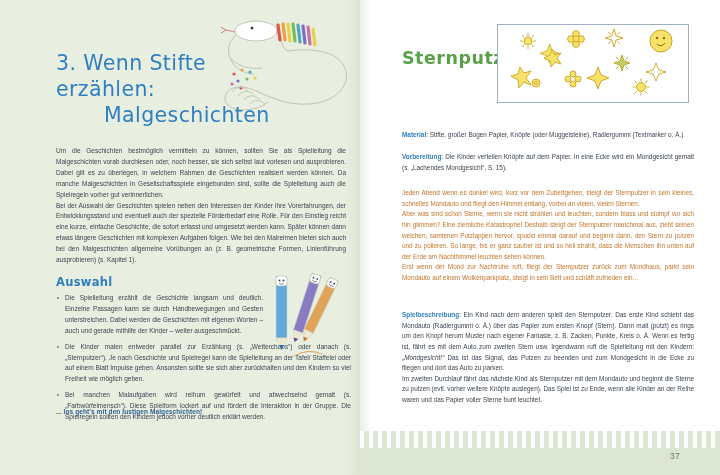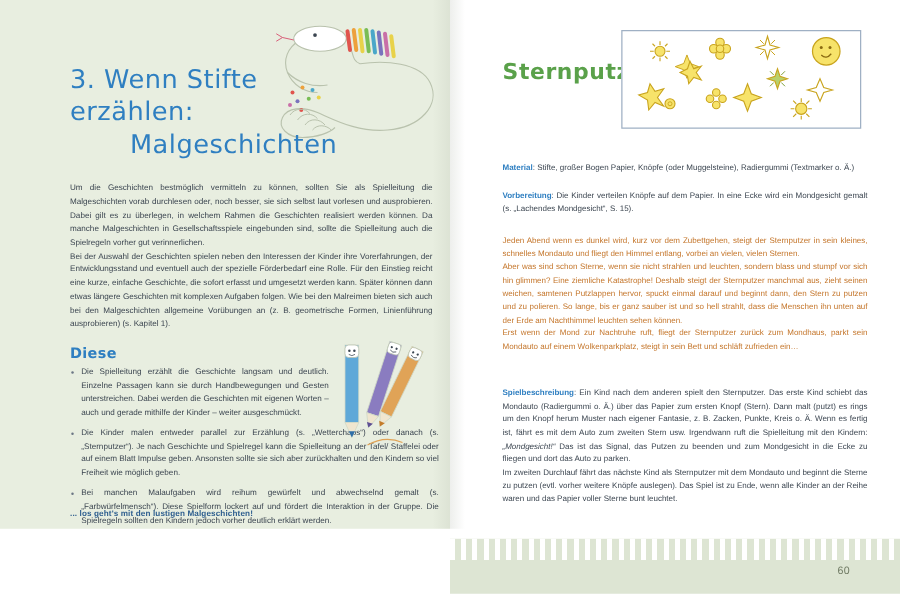--- a/index.html
+++ b/index.html
@@ -4,21 +4,21 @@
 <style>
   html,body{margin:0;padding:0;}
   body{
     width:720px;height:475px;overflow:hidden;
     font-family:"Liberation Sans", sans-serif;
     background:#ffffff;
   }
   .spread{position:relative;width:720px;height:475px;display:flex;}
 
   
-  .page{position:relative;height:423px;overflow:hidden;}
+  .page{position:relative;height:475px;overflow:hidden;}
   .page-left{width:360px;background:#e8eee0;}
   .page-right{width:360px;background:#ffffff;}
 
   
   .gutter{
     position:absolute;top:0;right:0;width:14px;height:475px;
     background:linear-gradient(to right, rgba(0,0,0,0.00), rgba(120,130,110,0.10));
     pointer-events:none;
   }
   .gutter-r{
@@ -177,21 +177,21 @@
       <span>3.  Wenn Stifte erzählen:</span>
       <span class="l2">Malgeschichten</span>
     </h1>
 
 
     <div class="body-col" id="para-block-1">
       <p>Um die Geschichten bestmöglich vermitteln zu können, sollten Sie als Spielleitung die Malgeschichten vorab durchlesen oder, noch besser, sie sich selbst laut vorlesen und ausprobieren. Dabei gilt es zu überlegen, in welchem Rahmen die Geschichten realisiert werden können. Da manche Malgeschichten in Gesellschaftsspiele eingebunden sind, sollte die Spielleitung auch die Spielregeln vorher gut verinnerlichen.</p>
       <p>Bei der Auswahl der Geschichten spielen neben den Interessen der Kinder ihre Vorerfahrungen, der Entwicklungsstand und eventuell auch der spezielle Förderbedarf eine Rolle. Für den Einstieg reicht eine kurze, einfache Geschichte, die sofort erfasst und umgesetzt werden kann. Später können dann etwas längere Geschichten mit komplexen Aufgaben folgen. Wie bei den Malreimen bieten sich auch bei den Malgeschichten allgemeine Vorübungen an (z. B. geometrische Formen, Linienführung ausprobieren) (s. Kapitel 1).</p>
     </div>
 
-    <h2 class="h-sub" id="sub-ablauf">Diese</h2>
+    <h2 class="h-sub" id="sub-ablauf">Auswahl</h2>
 
     <div class="body-col" id="para-block-2">
       <ul class="bullets">
         <li>Die Spielleitung erzählt die Geschichte langsam und deutlich. Einzelne Passagen kann sie durch Handbewegungen und Gesten unterstreichen. Dabei werden die Geschichten mit eigenen Worten – auch und gerade mithilfe der Kinder – weiter ausgeschmückt.</li>
         <li>Die Kinder malen entweder parallel zur Erzählung (s. „Wetterchaos“) oder danach (s. „Sternputzer“). Je nach Geschichte und Spielregel kann die Spielleitung an der Tafel/ Staffelei oder auf einem Blatt Impulse geben. Ansonsten sollte sie sich aber zurückhalten und den Kindern so viel Freiheit wie möglich geben.</li>
         <li>Bei manchen Malaufgaben wird reihum gewürfelt und abwechselnd gemalt (s. „Farbwürfelmensch“). Diese Spielform lockert auf und fördert die Interaktion in der Gruppe. Die Spielregeln sollten den Kindern jedoch vorher deutlich erklärt werden.</li>
       </ul>
     </div>
 
     <svg class="pencils" viewBox="0 0 84 92">
@@ -346,17 +346,17 @@
       <p>Erst wenn der Mond zur Nachtruhe ruft, fliegt der Sternputzer zurück zum Mondhaus, parkt sein Mondauto auf einem Wolkenparkplatz, steigt in sein Bett und schläft zufrieden ein…</p>
     </div>
 
     <div class="rbody" id="r-spiel">
       <p><span class="lbl-blue">Spielbeschreibung</span><span>: Ein Kind nach dem anderen spielt den Sternputzer. Das erste Kind schiebt das Mondauto (Radiergummi o. Ä.) über das Papier zum ersten Knopf (Stern). Dann malt (putzt) es rings um den Knopf herum Muster nach eigener Fantasie, z. B. Zacken, Punkte, Kreis o. Ä. Wenn es fertig ist, fährt es mit dem Auto zum zweiten Stern usw. Irgendwann ruft die Spielleitung mit den Kindern: </span><span class="ital">„Mondgesicht!“</span><span> Das ist das Signal, das Putzen zu beenden und zum Mondgesicht in die Ecke zu fliegen und dort das Auto zu parken.</span></p>
       <p class="gap">Im zweiten Durchlauf fährt das nächste Kind als Sternputzer mit dem Mondauto und beginnt die Sterne zu putzen (evtl. vorher weitere Knöpfe auslegen). Das Spiel ist zu Ende, wenn alle Kinder an der Reihe waren und das Papier voller Sterne bunt leuchtet.</p>
     </div>
 
     <div class="comb comb-right" style="left:360px;width:360px;">
       <div class="teeth"></div>
-      <span class="pagenum pagenum-right">60</span>
+      <span class="pagenum pagenum-right">37</span>
     </div>
   </div>
 
 </div>
 
 </body></html>

